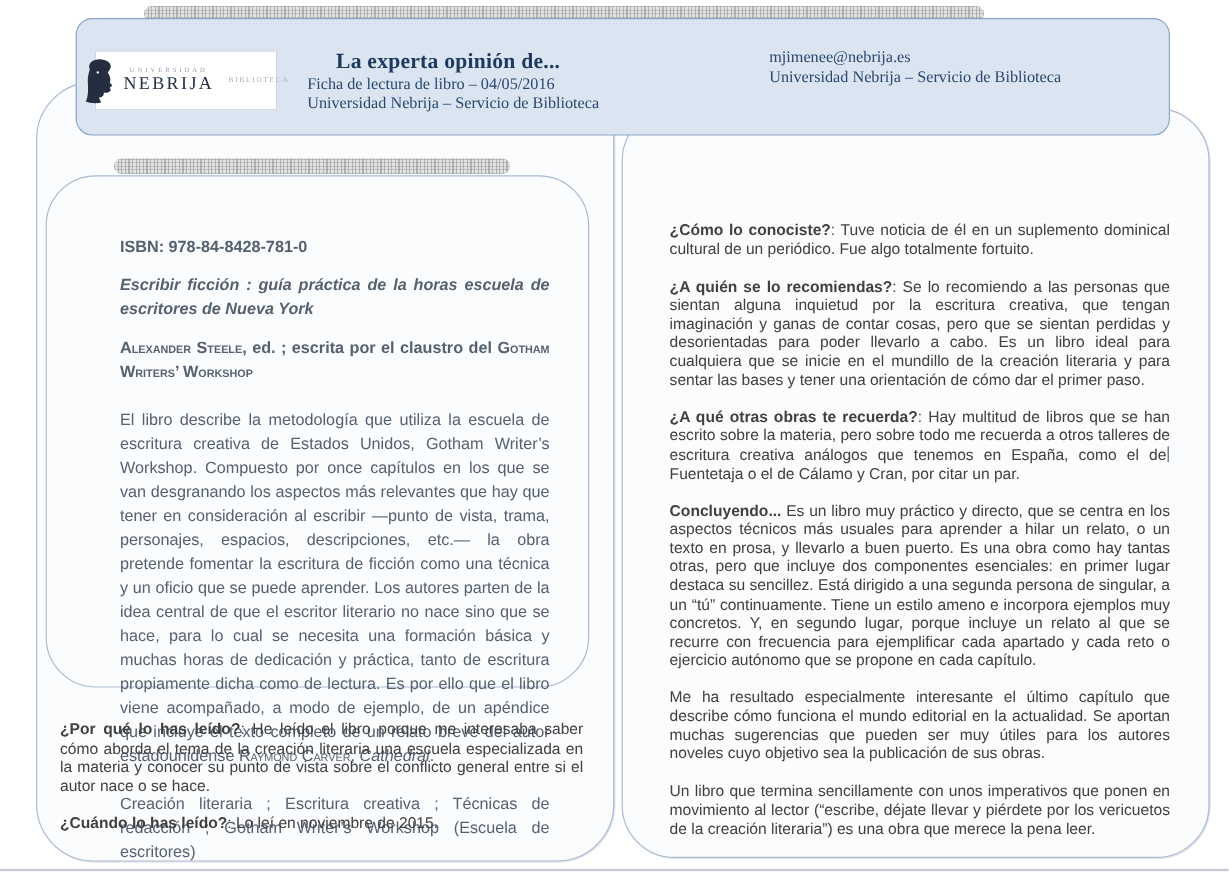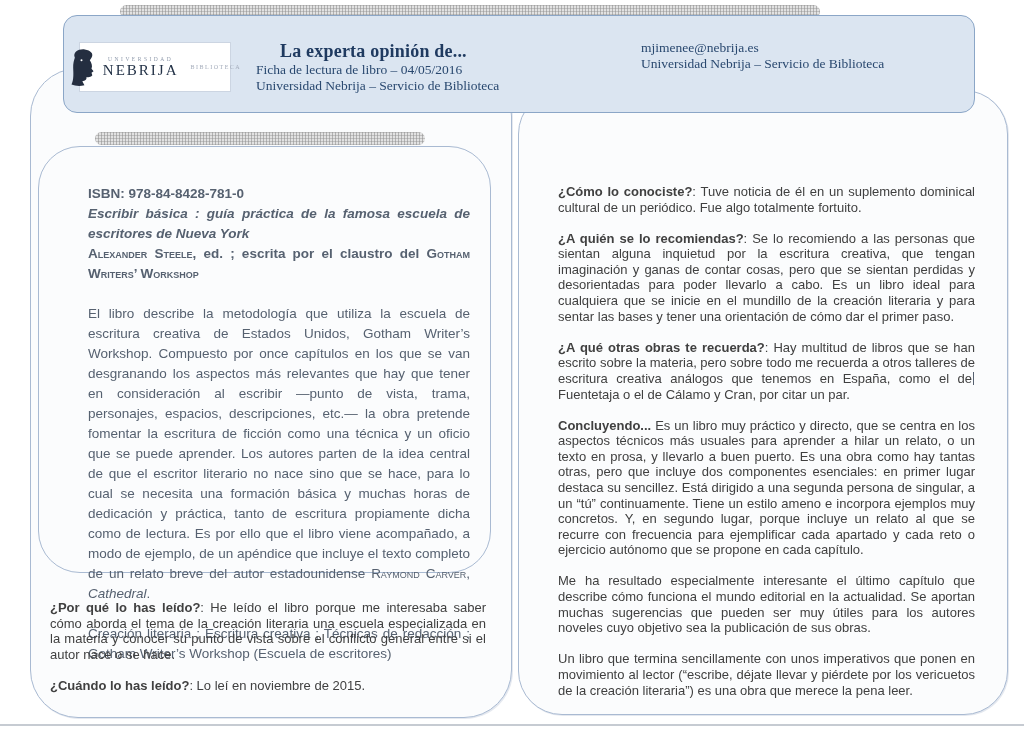--- a/index.html
+++ b/index.html
@@ -52,21 +52,21 @@
     font-family:"Liberation Serif", serif; font-size:13.5px;
     color:#29486f; line-height:16px;
   }
   
   .inner-box{
     position:absolute; left:7px; top:77px; width:453px; height:427px;
     border:1px solid #a9bad2; border-radius:42px; box-sizing:border-box;
     padding:37px 20px 0 20px;
   }
   
-  .bib{font-size:13.5px; line-height:20px; color:#566170; margin:0; text-align:justify;padding-left:29px;}
+  .bib{font-size:13.5px; line-height:20px; color:#566170; margin:12px; text-align:justify;padding-left:29px;}
   .bold{font-weight:bold;}
   .italic{font-style:italic;}
   .sc{font-variant:small-caps;}
   .desc{margin-top:20px;}
   .para{font-size:13px; line-height:15.6px; color:#404040; margin:4px; text-align:justify;}
   .para + .para{margin-top:15.5px;}
   .qlabel{font-weight:bold;}
   .qa-left{position:absolute; left:15px; top:527px; width:444px;}
   .qa-right{position:absolute; left:35px; top:89px; width:425px;}
   .caret{
@@ -77,21 +77,21 @@
 </style>
 </head>
 <body>
 
 <div class="page">
 
   <div class="panel panel-left">
 
     <div class="inner-box">
       <p class="bib bold">ISBN: 978-84-8428-781-0</p>
-      <p class="bib bold italic">Escribir básica : guía práctica de la famosa escuela de escritores de Nueva York</p>
+      <p class="bib bold italic">Escribir ficción : guía práctica de la horas escuela de escritores de Nueva York</p>
       <p class="bib bold"><span class="sc">Alexander Steele</span><span>, ed. ; escrita por el claustro del </span><span class="sc">Gotham Writers’ Workshop</span></p>
       <p class="bib desc"><span>El libro describe la metodología que utiliza la escuela de escritura creativa de Estados Unidos, Gotham Writer’s Workshop. Compuesto por once capítulos en los que se van desgranando los aspectos más relevantes que hay que tener en consideración al escribir —punto de vista, trama, personajes, espacios, descripciones, etc.— la obra pretende fomentar la escritura de ficción como una técnica y un oficio que se puede aprender. Los autores parten de la idea central de que el escritor literario no nace sino que se hace, para lo cual se necesita una formación básica y muchas horas de dedicación y práctica, tanto de escritura propiamente dicha como de lectura. Es por ello que el libro viene acompañado, a modo de ejemplo, de un apéndice que incluye el texto completo de un relato breve del autor estadounidense </span><span class="sc">Raymond Carver</span><span>, </span><span class="italic">Cathedral</span><span>.</span></p>
       <p class="bib desc">Creación literaria ; Escritura creativa ; Técnicas de redacción ; Gotham Writer’s Workshop (Escuela de escritores)</p>
     </div>
 
     <div class="qa-left">
       <p class="para"><span class="qlabel">¿Por qué lo has leído?</span><span>: He leído el libro porque me interesaba saber cómo aborda el tema de la creación literaria una escuela especializada en la materia y conocer su punto de vista sobre el conflicto general entre si el autor nace o se hace.</span></p>
       <p class="para"><span class="qlabel">¿Cuándo lo has leído?</span><span>: Lo leí en noviembre de 2015.</span></p>
     </div>
   </div>

